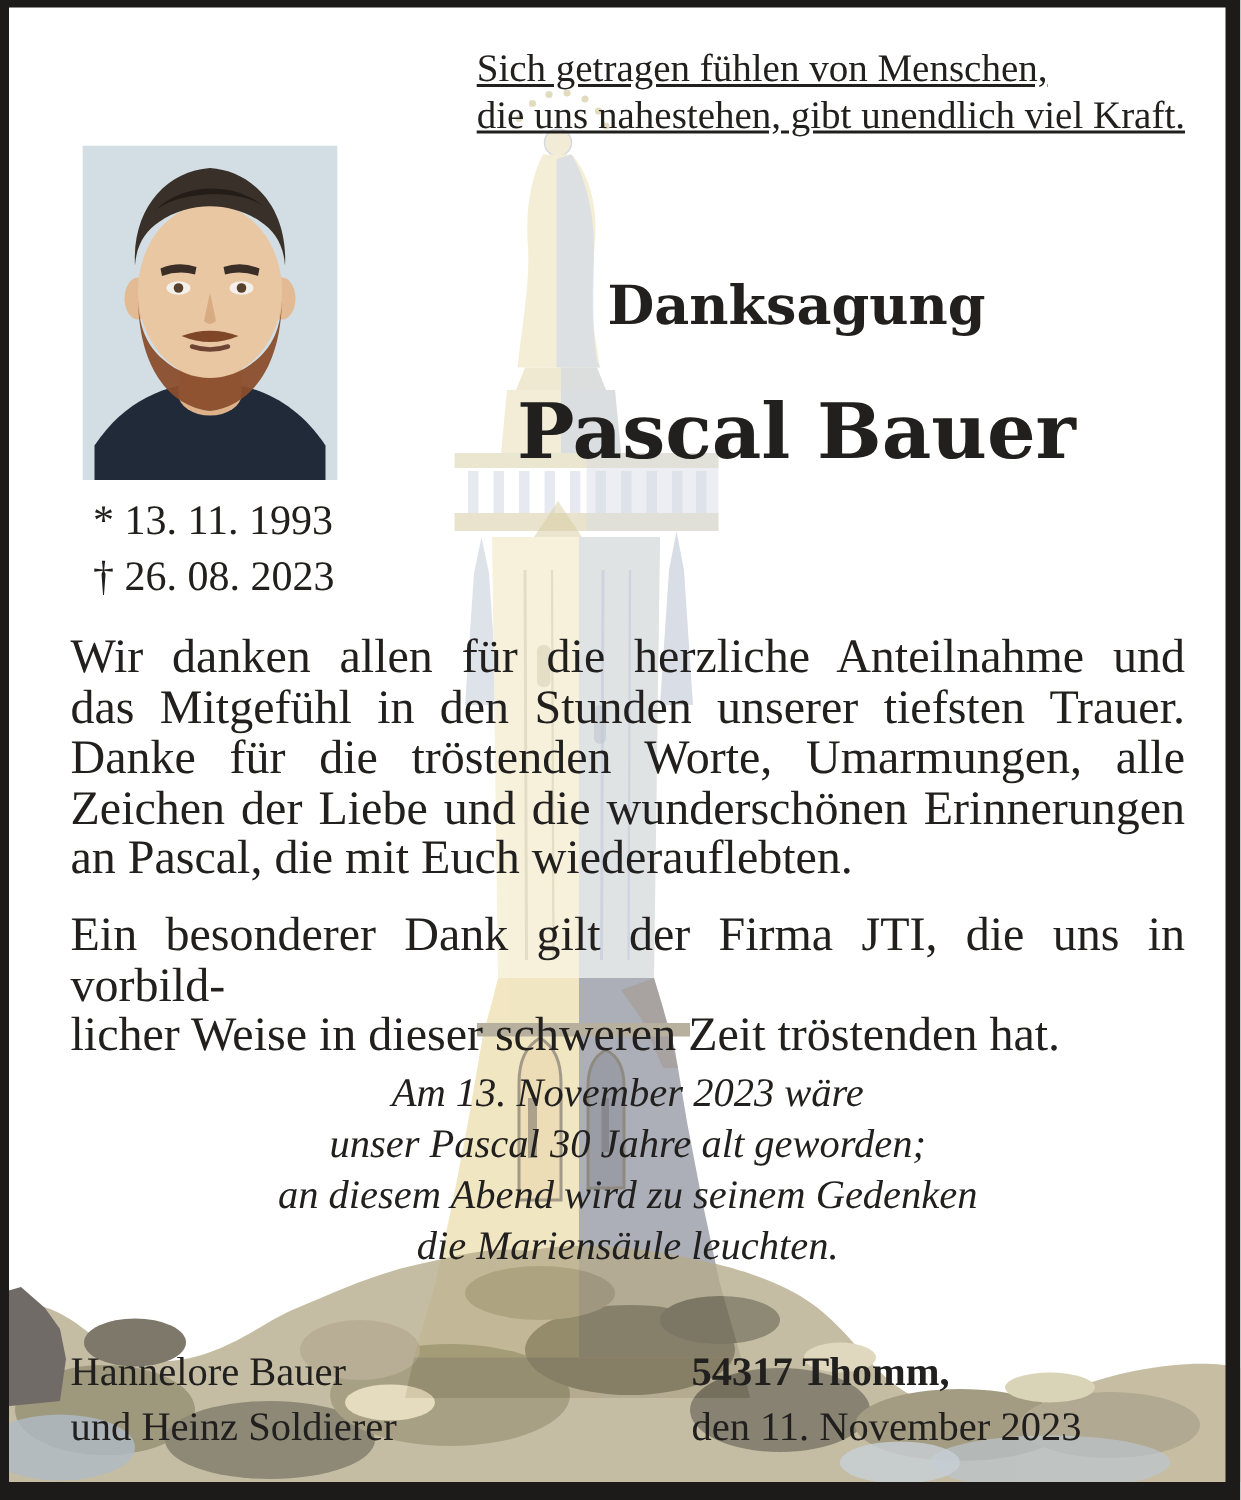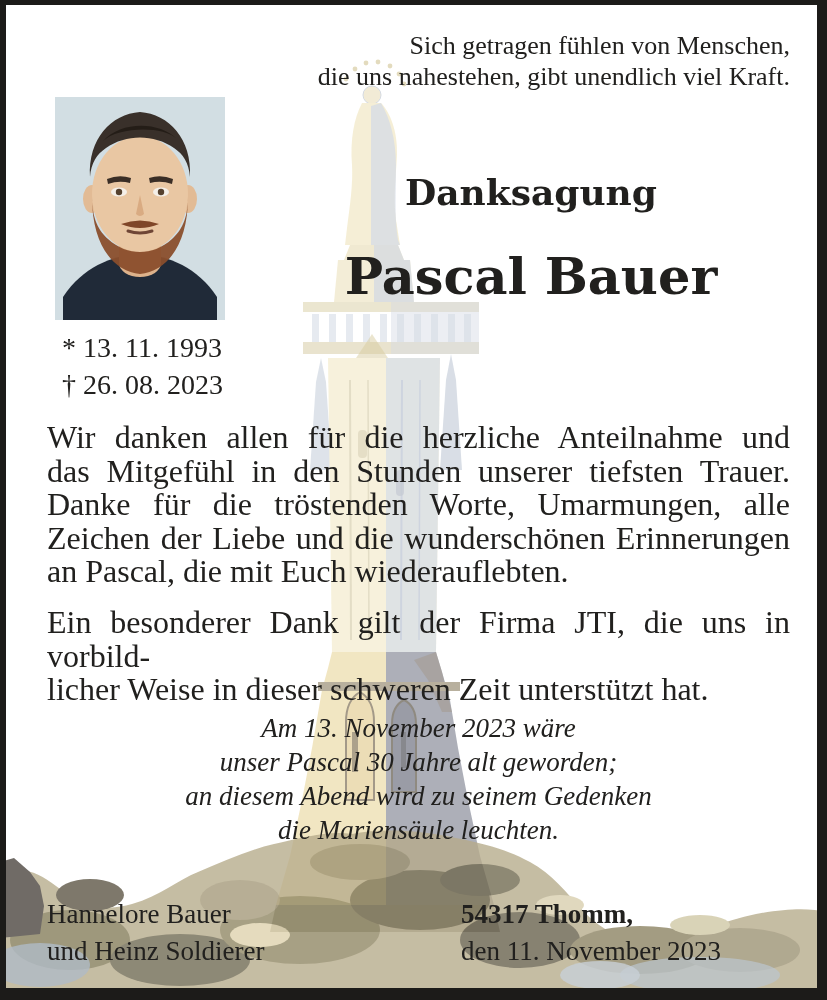--- a/index.html
+++ b/index.html
@@ -7,22 +7,22 @@
     width:827px;height:1000px;position:relative;background:#ffffff;
     font-family:"Liberation Serif", serif;color:#21201e;overflow:hidden;
     -webkit-font-smoothing:antialiased;
   }
   .frame{position:absolute;inset:0;border-style:solid;border-color:#1c1b19;
     border-width:5px 10px 12px 6px;pointer-events:none;z-index:40;}
   .watermark{position:absolute;left:0;top:0;width:827px;height:1000px;z-index:0;}
   .photo{position:absolute;left:55px;top:97px;width:170px;height:223px;z-index:10;}
   .photo svg{display:block;width:100%;height:100%;}
   .txt{position:absolute;z-index:20;}
-  .quote{top:30px;right:37px;text-align:right;font-size:26px;line-height:31px;}
-  .headings{left:266px;top:172px;width:530px;text-align:center;
+  .quote{top:30px;right:37px;font-size:26px;line-height:31px;text-decoration:underline;}
+  .headings{left:266px;top:184px;width:530px;text-align:center;
     font-family:"DejaVu Serif", serif;font-weight:bold;}
   .notice-type{font-size:36px;line-height:40px;}
   .deceased{font-size:51px;line-height:56px;margin-top:36px;white-space:nowrap;}
   .dates{left:62px;top:329px;font-size:28px;line-height:37px;}
   .para{left:47px;width:743px;font-size:32px;line-height:33.5px;}
   .p1{top:421px;}
   .p2{top:606px;}
   .jline{text-align:justify;text-align-last:justify;}
   .memorial{left:47px;width:743px;top:711px;font-style:italic;
     font-size:27px;line-height:34px;text-align:center;}
@@ -179,21 +179,21 @@
 <div class="txt para p1">
   <div class="jline">Wir danken allen für die herzliche Anteilnahme und</div>
   <div class="jline">das Mitgefühl in den Stunden unserer tiefsten Trauer.</div>
   <div class="jline">Danke für die tröstenden Worte, Umarmungen, alle</div>
   <div class="jline">Zeichen der Liebe und die wunderschönen Erinnerungen</div>
   <div>an Pascal, die mit Euch wiederauflebten.</div>
 </div>
 
 <div class="txt para p2">
   <div class="jline">Ein besonderer Dank gilt der Firma JTI, die uns in vorbild-</div>
-  <div>licher Weise in dieser schweren Zeit unterstützt hat.</div>
+  <div>licher Weise in dieser schweren Zeit tröstenden hat.</div>
 </div>
 
 <div class="txt memorial">
   <div>Am 13. November 2023 wäre</div>
   <div>unser Pascal 30 Jahre alt geworden;</div>
   <div>an diesem Abend wird zu seinem Gedenken</div>
   <div>die Mariensäule leuchten.</div>
 </div>
 
 <div class="txt signature">

